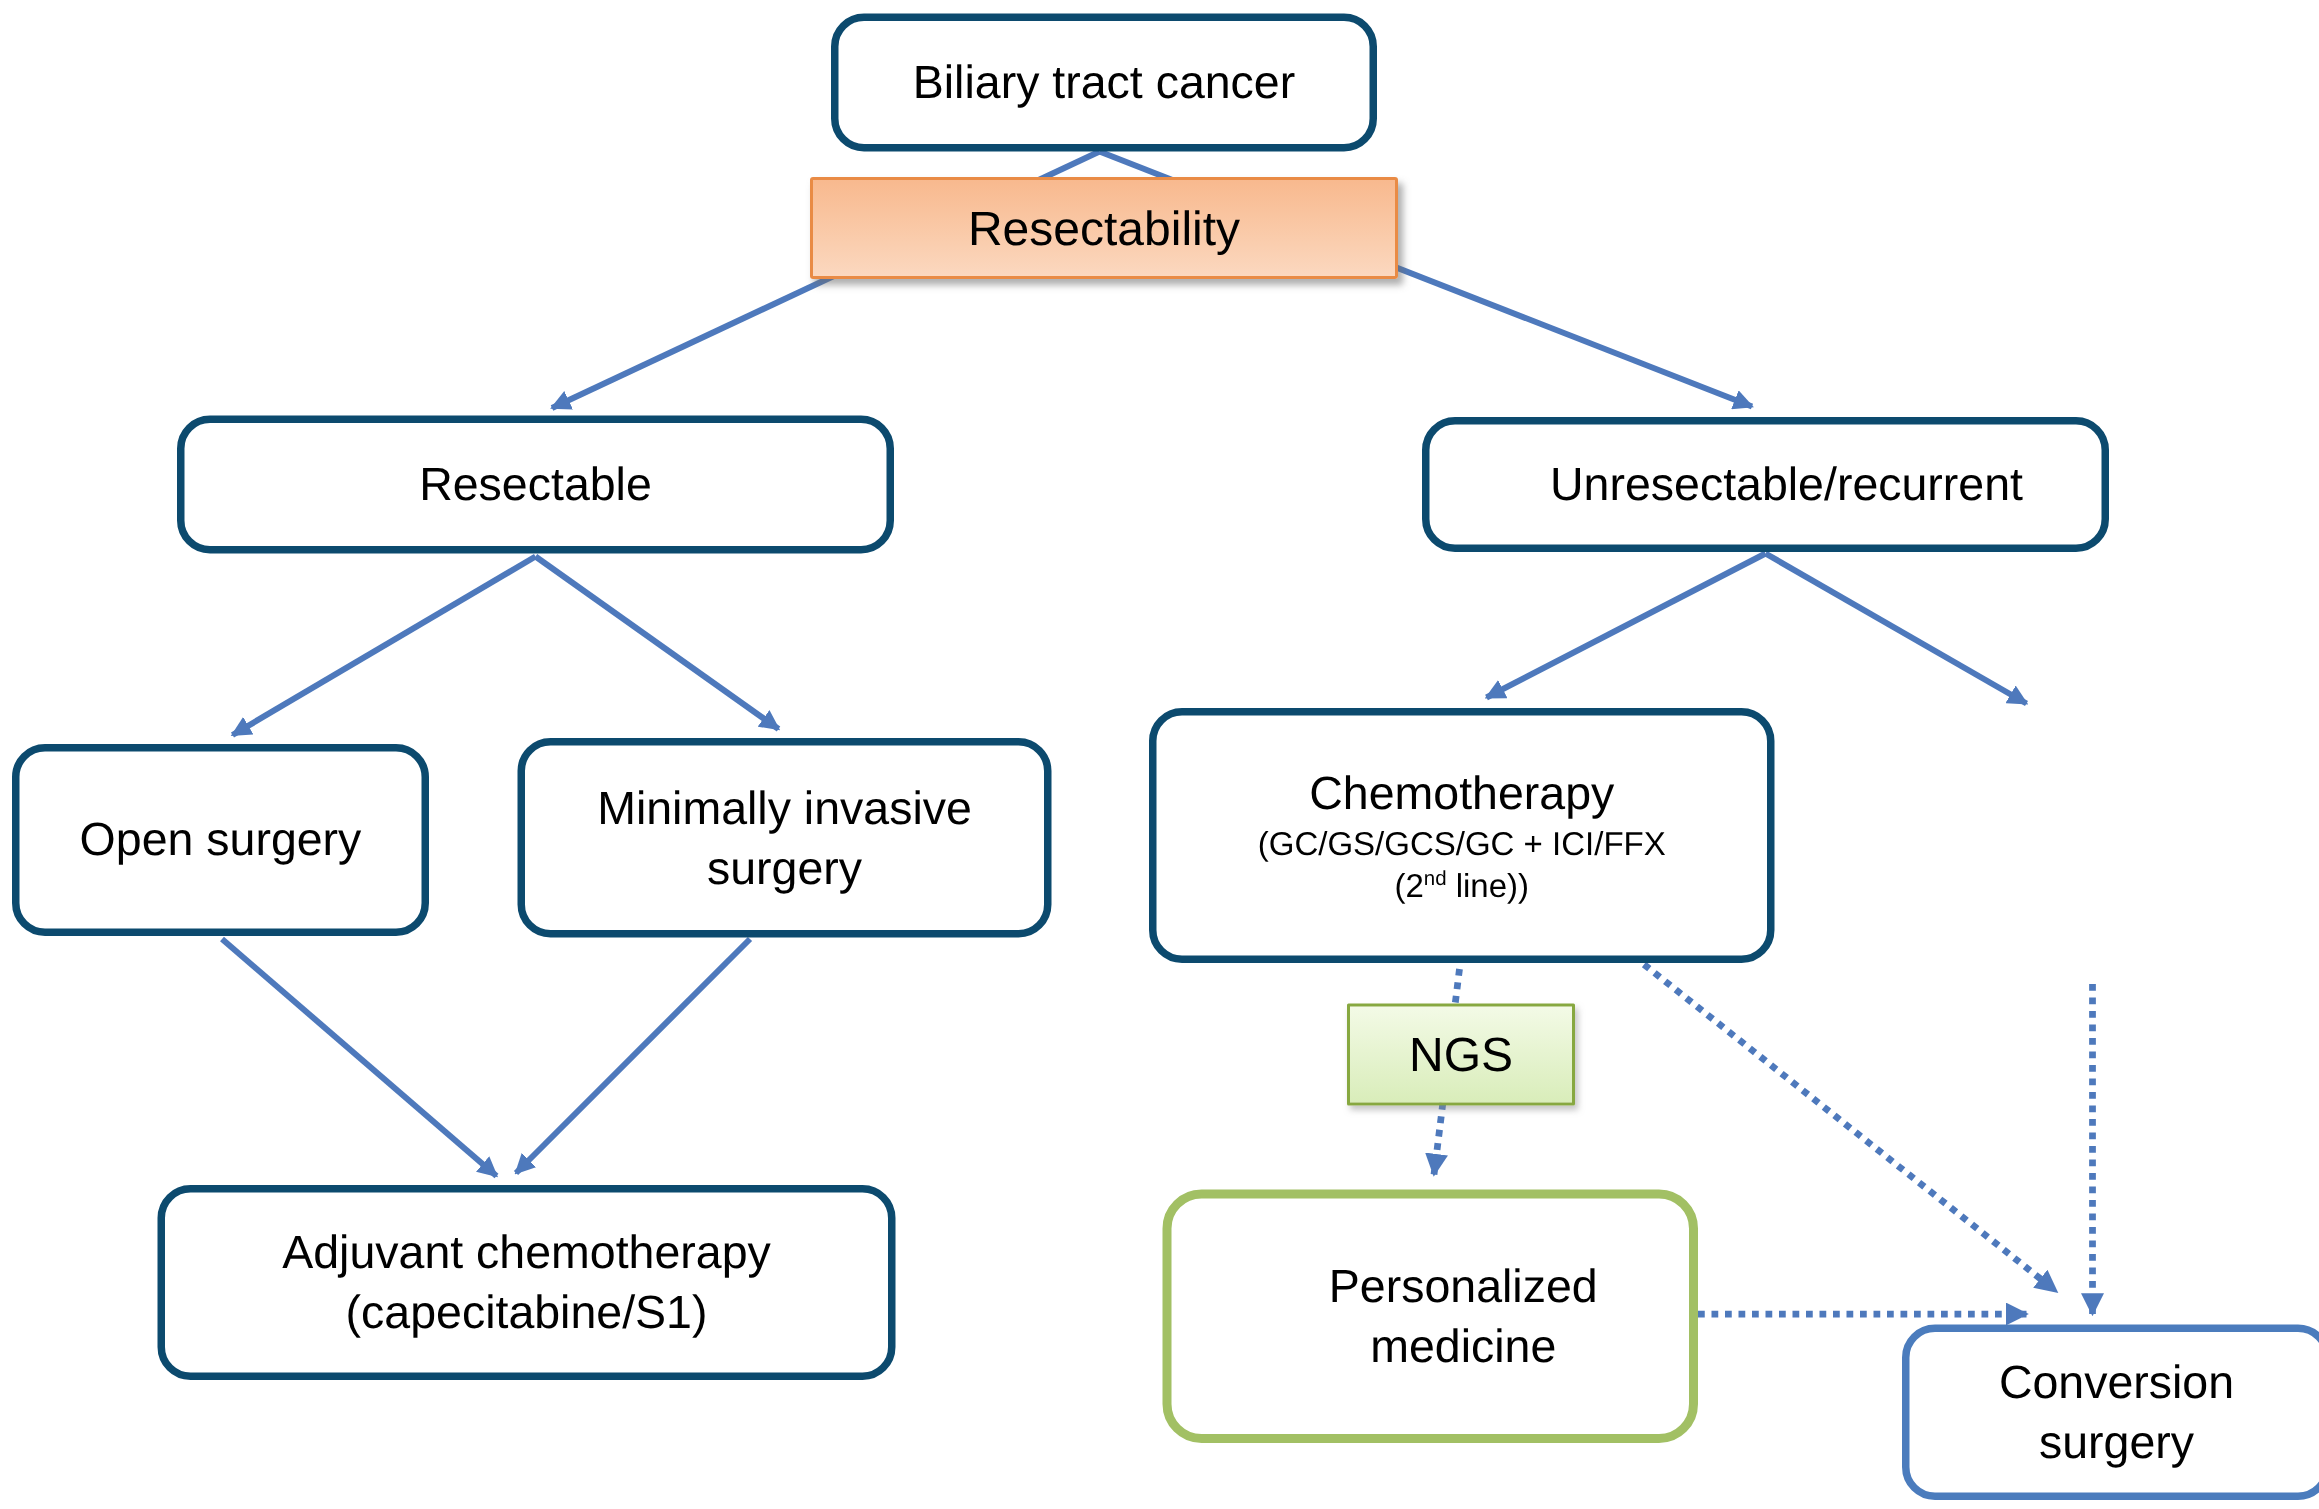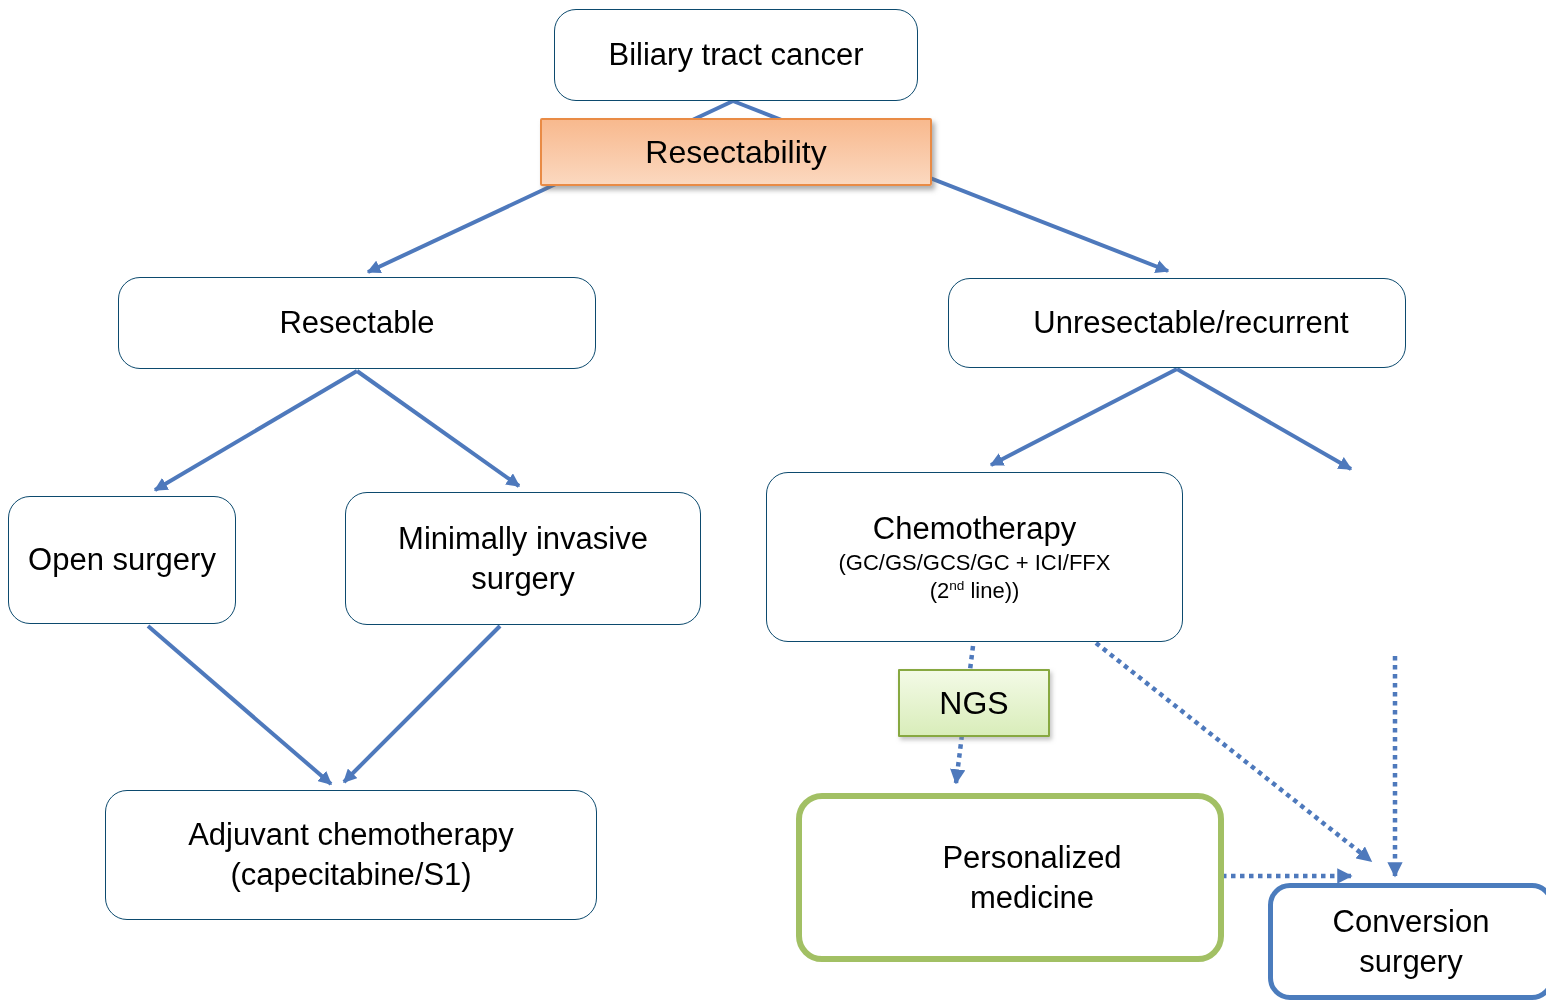--- a/index.html
+++ b/index.html
@@ -20,21 +20,21 @@
     align-items:center;
     justify-content:center;
     text-align:center;
     background:#ffffff;
     box-sizing:border-box;
     line-height:1.28;
     font-size:31px;
   }
   .node span{display:block;}
   .orange{
-    border:1px solid #0c4a6e;
+    border:5px solid #0c4a6e;
     border-radius:22px;
   }
   .decision{
     border:2px solid #E98B45;
     border-radius:2px;
     background:linear-gradient(to bottom,#F8B98E,#FBD8BF);
     box-shadow:3px 4px 5px rgba(110,110,110,0.55);
     font-size:32px;
   }
   .ngs{
@@ -97,21 +97,21 @@
   </div>
 
   <div class="node orange" style="left:118px;top:277px;width:478px;height:92px;">
     <span>Resectable</span>
   </div>
 
   <div class="node orange" style="left:948px;top:278px;width:458px;height:90px;padding-left:28px;">
     <span>Unresectable/recurrent</span>
   </div>
 
-  <div class="node orange" style="left:8px;top:496px;width:228px;height:128px;">
+  <div class="node orange" style="left:8px;top:496px;width:278px;height:128px;">
     <span>Open surgery</span>
   </div>
 
   <div class="node orange" style="left:345px;top:492px;width:356px;height:133px;text-align:right;">
     <span>Minimally invasive</span>
     <span>surgery</span>
   </div>
 
   <div class="node orange" style="left:105px;top:790px;width:492px;height:130px;">
     <span>Adjuvant chemotherapy</span>
@@ -122,21 +122,21 @@
     <span>Chemotherapy</span>
     <span class="sub">(GC/GS/GCS/GC + ICI/FFX</span>
     <span class="sub"><span style="display:inline">(2</span><sup>nd</sup><span style="display:inline"> line))</span></span>
   </div>
 
 
   <div class="node ngs" style="left:898px;top:669px;width:152px;height:68px;">
     <span>NGS</span>
   </div>
 
-  <div class="node green" style="left:796px;top:793px;width:428px;height:169px;padding-left:44px;">
+  <div class="node green" style="left:775px;top:793px;width:357px;height:169px;padding-left:44px;">
     <span>Personalized</span>
     <span>medicine</span>
   </div>
 
   <div class="node blue" style="left:1268px;top:883px;width:286px;height:117px;">
     <span>Conversion</span>
     <span>surgery</span>
   </div>
 
 </div>

